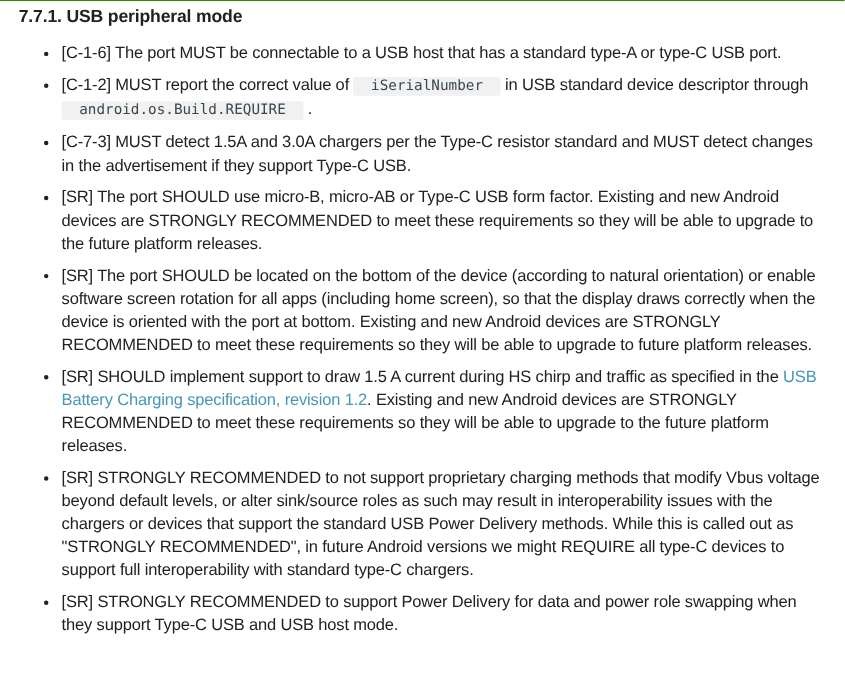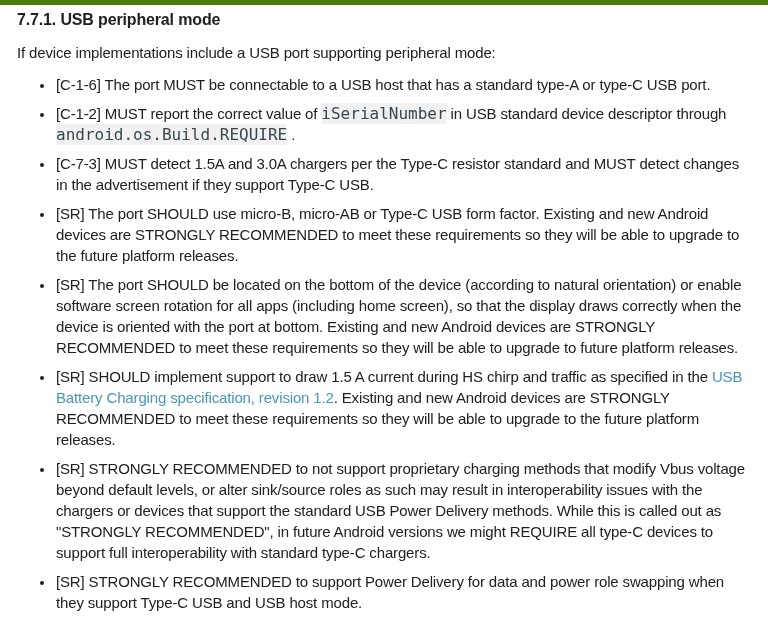--- a/index.html
+++ b/index.html
@@ -15,21 +15,21 @@
     font-size: 15px;
     line-height: 21px;
     letter-spacing: -0.15px;
     color: #212121;
   }
   .doc {
     box-sizing: border-box;
     width: 768px;
     height: 620px;
     padding: 2px 22px 0 17px;
-    border-top: 5px solid #4d7c0f;
+    border-top: 1px solid #4d7c0f;
   }
   h3.section-heading {
     font-size: 16px;
     line-height: 22px;
     font-weight: 700;
     margin: 2px 0 0 0;
     color: #212121;
   }
   p.intro {
     margin: 11px 0 0 0;
@@ -44,40 +44,39 @@
   }
   ul.req-list li::marker {
     color: #212121;
     font-size: 13px;
   }
   strong {
     font-weight: 400;
   }
   code.inline-code {
     font-family: "DejaVu Sans Mono", "Liberation Mono", monospace;
-    font-size: 16px;
+    font-size: 13px;
     letter-spacing: 0;
     background: var(--code-bg, #f1f1f1);
     color: #37474f;
-    padding: 1px 0;
+    padding: 1px 16px;
     border-radius: 2px;
     white-space: nowrap;
   }
   a.text-link {
     color: var(--link-color, #4896b8);
     text-decoration: none;
     cursor: pointer;
   }
 </style>
 </head>
 <body>
 
 <div class="doc">
   <h3 class="section-heading">7.7.1. USB peripheral mode</h3>
-  <p class="intro">If device implementations include a USB port supporting peripheral mode:</p>
   <ul class="req-list">
       <li>[C-1-6] The port MUST be connectable to a USB host that has a standard type-A or type-C USB port.</li>
       <li>[C-1-2] MUST report the correct value of <code class="inline-code">iSerialNumber</code> in USB standard device descriptor through <code class="inline-code">android.os.Build.REQUIRE</code> .</li>
       <li>[C-7-3] MUST detect 1.5A and 3.0A chargers per the Type-C resistor standard and MUST detect changes in the advertisement if they support Type-C USB.</li>
       <li>[SR] The port SHOULD use micro-B, micro-AB or Type-C USB form factor. Existing and new Android devices are <strong>STRONGLY RECOMMENDED to meet these requirements</strong> so they will be able to upgrade to the future platform releases.</li>
       <li>[SR] The port SHOULD be located on the bottom of the device (according to natural orientation) or enable software screen rotation for all apps (including home screen), so that the display draws correctly when the device is oriented with the port at bottom. Existing and new Android devices are <strong>STRONGLY RECOMMENDED to meet these requirements</strong> so they will be able to upgrade to future platform releases.</li>
       <li>[SR] SHOULD implement support to draw 1.5 A current during HS chirp and traffic as specified in the <a class="text-link">USB Battery Charging specification, revision 1.2</a>. Existing and new Android devices are <strong>STRONGLY RECOMMENDED to meet these requirements</strong> so they will be able to upgrade to the future platform releases.</li>
       <li>[SR] STRONGLY RECOMMENDED to not support proprietary charging methods that modify Vbus voltage beyond default levels, or alter sink/source roles as such may result in interoperability issues with the chargers or devices that support the standard USB Power Delivery methods. While this is called out as "STRONGLY RECOMMENDED", in future Android versions we might REQUIRE all type-C devices to support full interoperability with standard type-C chargers.</li>
       <li>[SR] STRONGLY RECOMMENDED to support Power Delivery for data and power role swapping when they support Type-C USB and USB host mode.</li>
     </ul>

